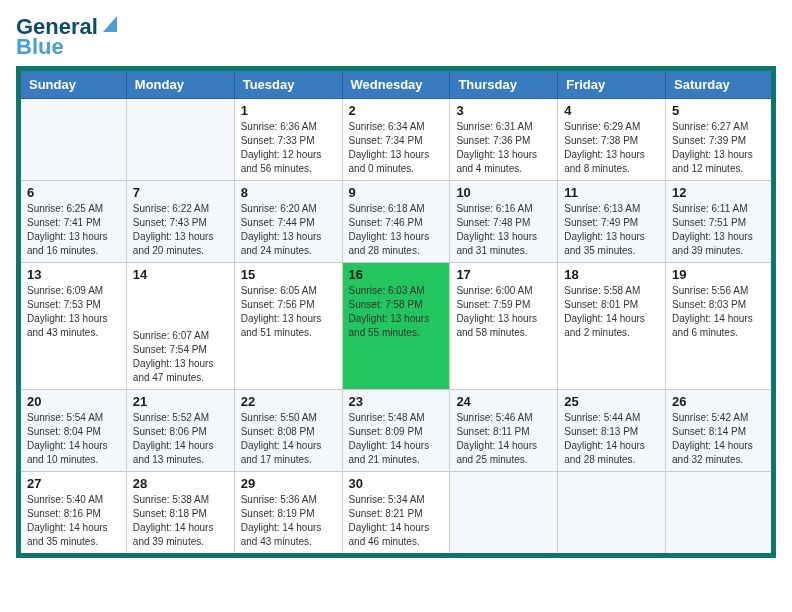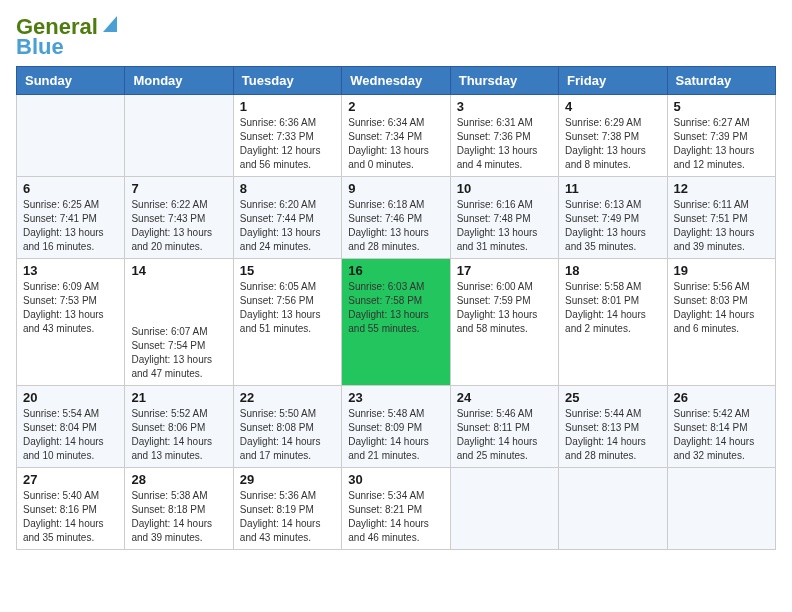--- a/index.html
+++ b/index.html
@@ -17,39 +17,39 @@
       margin-bottom: 8px;
     }
     .logo {
       display: flex;
       flex-direction: column;
       align-items: flex-start;
     }
     .logo-text {
       font-size: 22px;
       font-weight: bold;
-      color: #4d7c0f;
+      color: #0c4a6e;
       line-height: 1;
     }
     .title-block {
       text-align: right;
     }
     .calendar-title {
       font-size: 36px;
       color: #1a3a5c;
       font-weight: bold;
     }
     .calendar-subtitle {
       font-size: 16px;
       color: #333;
     }
     .calendar {
       width: 100%;
       border-collapse: collapse;
-      border: 1px solid #0f766e;
+      border: 5px solid #0f766e;
     }
     .calendar th {
       background: #3a7abf;
       color: #fff;
       font-size: 13px;
       font-weight: bold;
       padding: 6px 8px;
       text-align: left;
       border: 1px solid #2a5a9f;
     }

